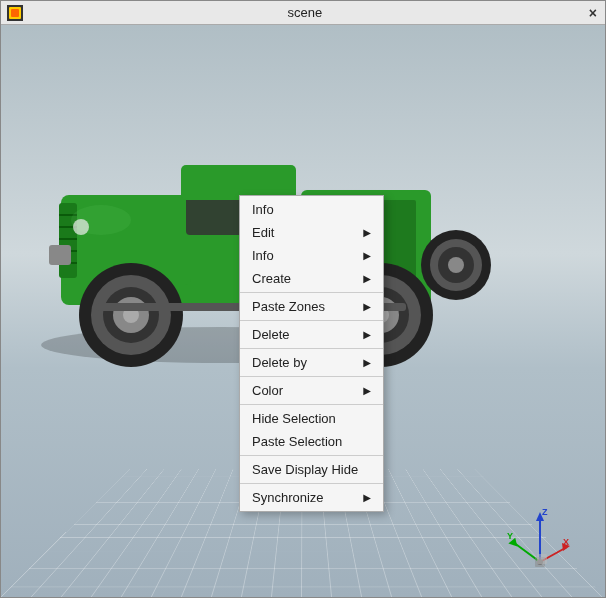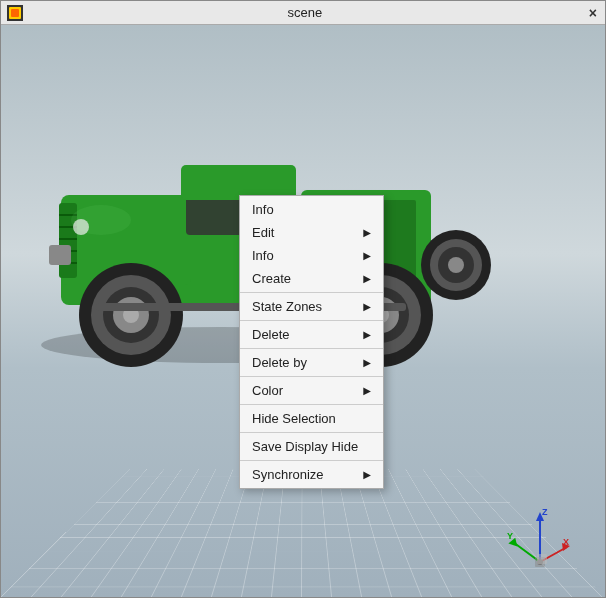--- a/index.html
+++ b/index.html
@@ -240,41 +240,44 @@
           <div class="menu-item">
             <span>Info</span>
             <span class="arrow">▶</span>
           </div>
           <div class="menu-item">
             <span>Create</span>
             <span class="arrow">▶</span>
           </div>
           <div class="menu-separator"></div>
           <div class="menu-item">
-            <span>State Zones</span>
+            <span>Paste Zones</span>
             <span class="arrow">▶</span>
           </div>
           <div class="menu-separator"></div>
           <div class="menu-item">
             <span>Delete</span>
             <span class="arrow">▶</span>
           </div>
           <div class="menu-separator"></div>
           <div class="menu-item">
             <span>Delete by</span>
             <span class="arrow">▶</span>
           </div>
           <div class="menu-separator"></div>
           <div class="menu-item">
             <span>Color</span>
             <span class="arrow">▶</span>
           </div>
           <div class="menu-separator"></div>
           <div class="menu-item">
             <span>Hide Selection</span>
+          </div>
+          <div class="menu-item">
+            <span>Paste Selection</span>
           </div>
           <div class="menu-separator"></div>
           <div class="menu-item">
             <span>Save Display Hide</span>
           </div>
           <div class="menu-separator"></div>
           <div class="menu-item">
             <span>Synchronize</span>
             <span class="arrow">▶</span>
           </div>

